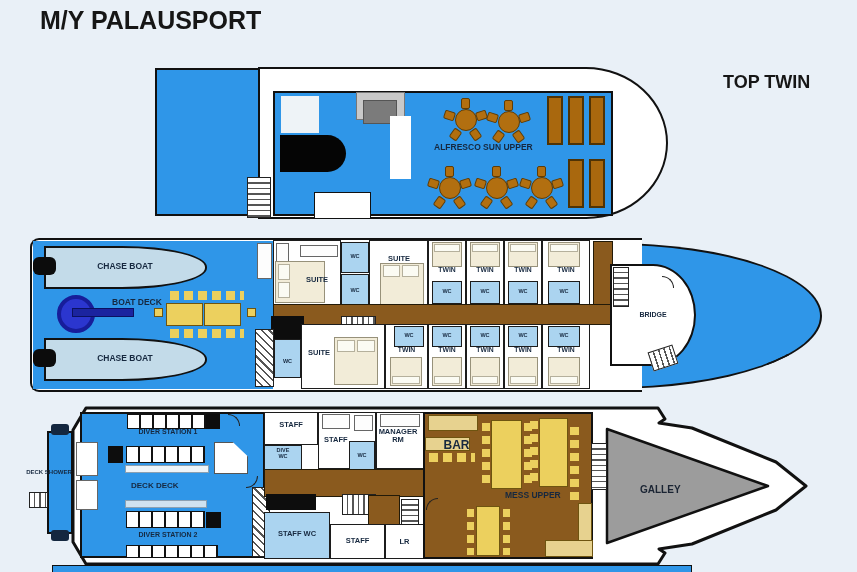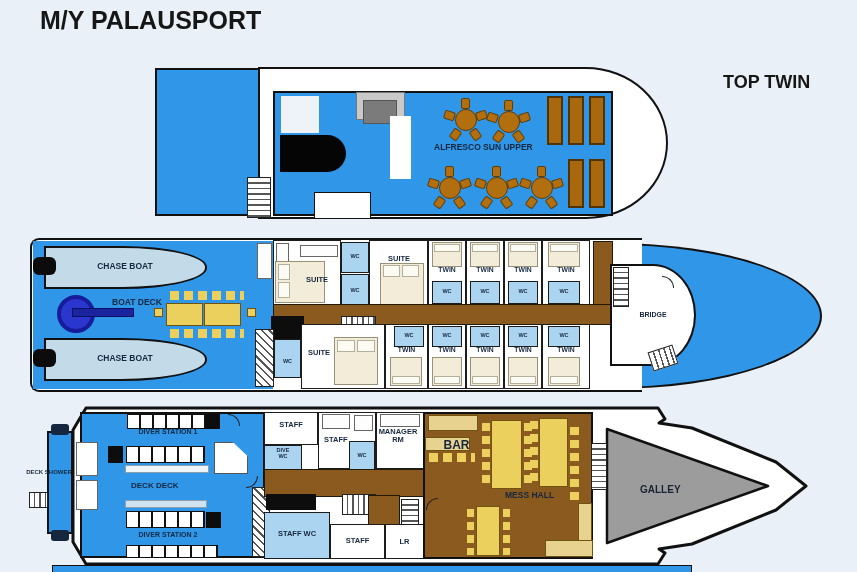--- a/index.html
+++ b/index.html
@@ -296,21 +296,21 @@
   <div class="khaki2" style="left:425px;top:437px;width:45px;height:14px"></div>
   <div class="lbl c" style="left:425px;top:439px;width:63px;font-size:12px">BAR</div>
   <div class="chairrow" style="left:429px;top:453px;width:46px;height:9px"></div>
 
   <div class="chaircol" style="left:482px;top:423px;width:8px;height:64px"></div>
   <div class="chaircol" style="left:524px;top:423px;width:8px;height:64px"></div>
   <div class="khaki" style="left:491px;top:420px;width:31px;height:69px"></div>
   <div class="chaircol" style="left:530px;top:421px;width:8px;height:64px"></div>
   <div class="chaircol" style="left:570px;top:427px;width:9px;height:76px"></div>
   <div class="khaki" style="left:539px;top:418px;width:29px;height:69px"></div>
-  <div class="lbl" style="left:505px;top:491px;font-size:8.5px">MESS HALL</div>
+  <div class="lbl" style="left:505px;top:491px;font-size:8.5px">MESS UPPER</div>
   <div class="chaircol" style="left:467px;top:509px;width:7px;height:46px"></div>
   <div class="chaircol" style="left:503px;top:509px;width:7px;height:46px"></div>
   <div class="khaki" style="left:476px;top:506px;width:24px;height:50px"></div>
   <div class="khaki2" style="left:578px;top:503px;width:14px;height:54px"></div>
   <div class="khaki2" style="left:545px;top:540px;width:48px;height:17px"></div>
   <div class="arc" style="left:426px;top:498px;transform:rotate(0deg)"></div>
 
   <div class="stairs sh" style="left:591px;top:443px;width:16px;height:47px"></div>
   <div class="lbl" style="left:640px;top:484px;font-size:10px;color:#1a2433">GALLEY</div>
 

